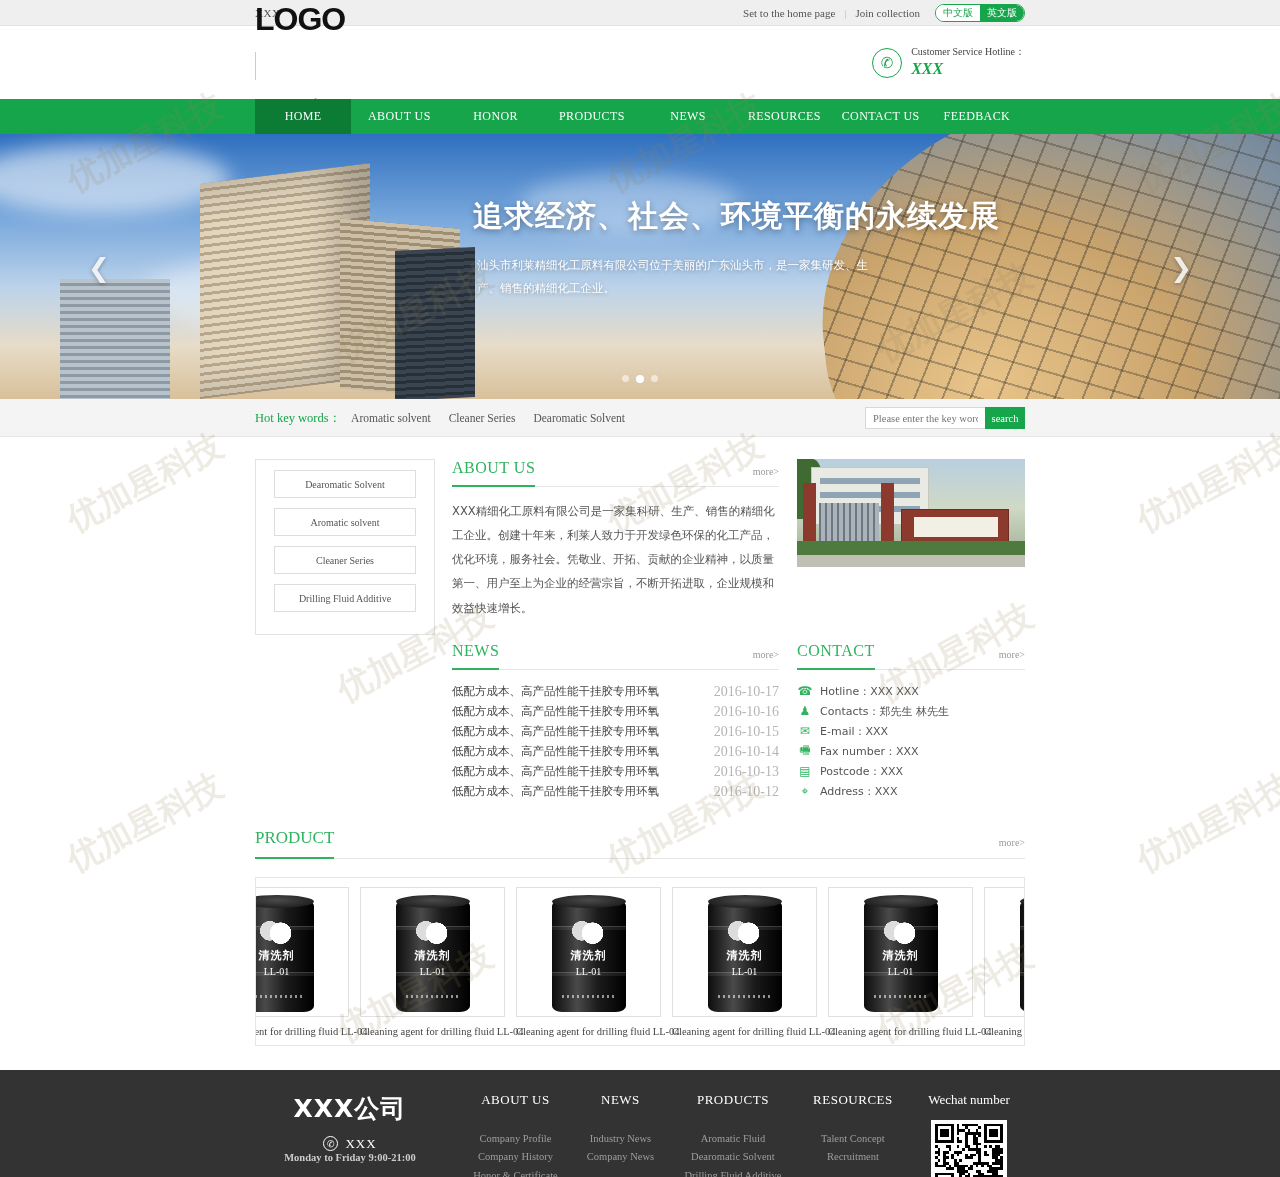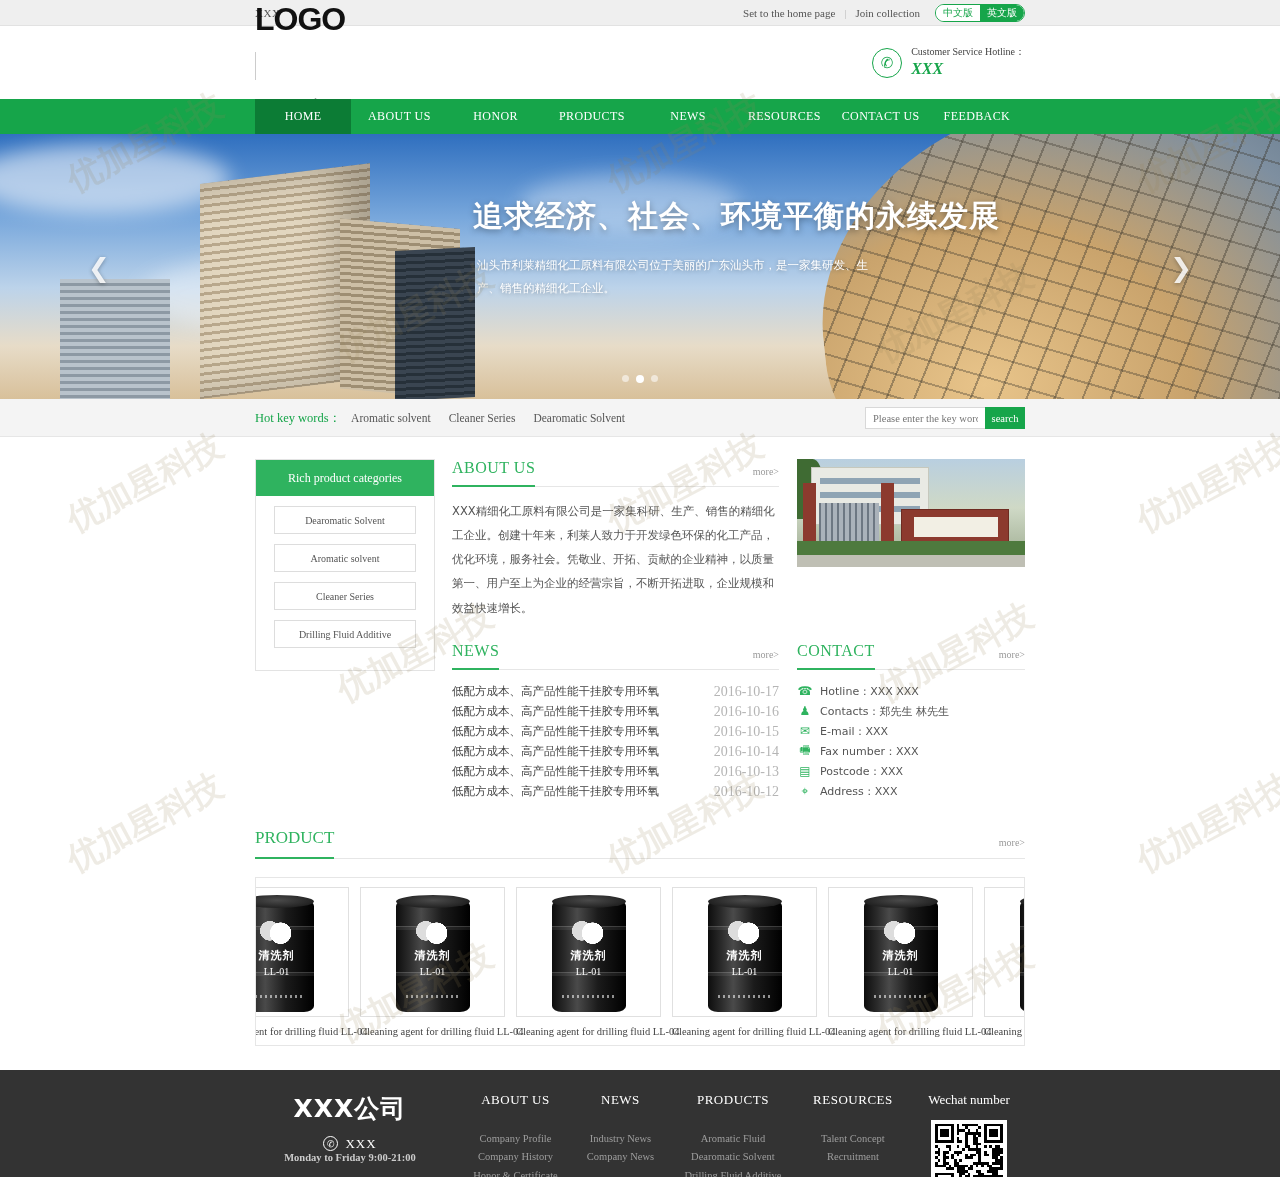--- a/index.html
+++ b/index.html
@@ -426,21 +426,20 @@
       <input type="text" placeholder="Please enter the key words" style="">
       <button class="search-btn">search</button>
     </div>
   </div>
 </div>
 
 <div class="main">
   <div class="wrap">
 
     <div class="sidebar">
-      <div class="side-head">Rich product categories</div>
       <div class="side-list" id="side-list">
           <a href="#">Dearomatic Solvent</a>
           <a href="#">Aromatic solvent</a>
           <a href="#">Cleaner Series</a>
           <a href="#">Drilling Fluid Additive</a>
         </div>
     </div>
 
     <div class="content">
 

